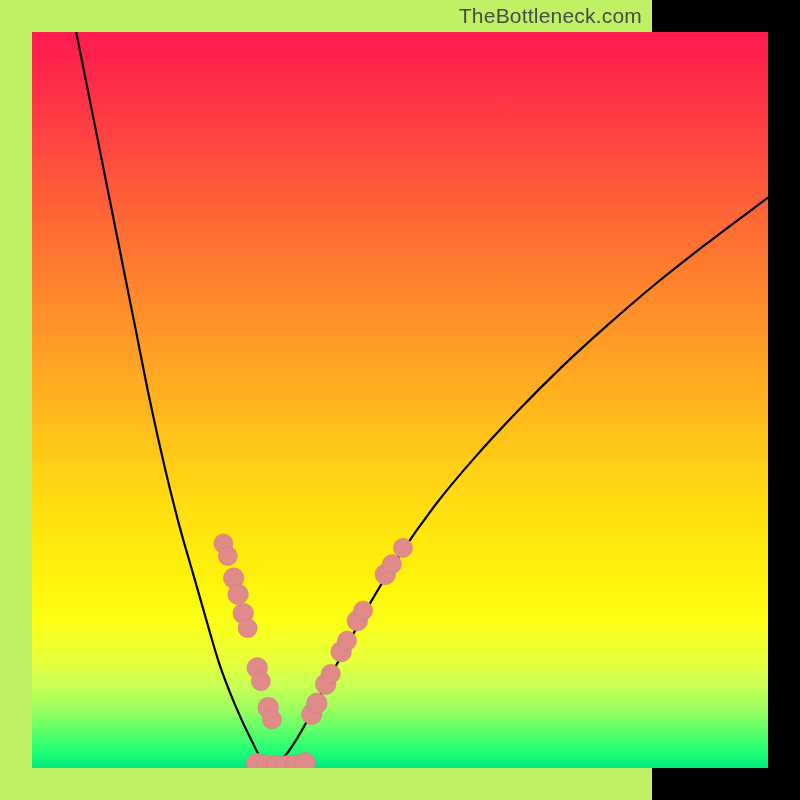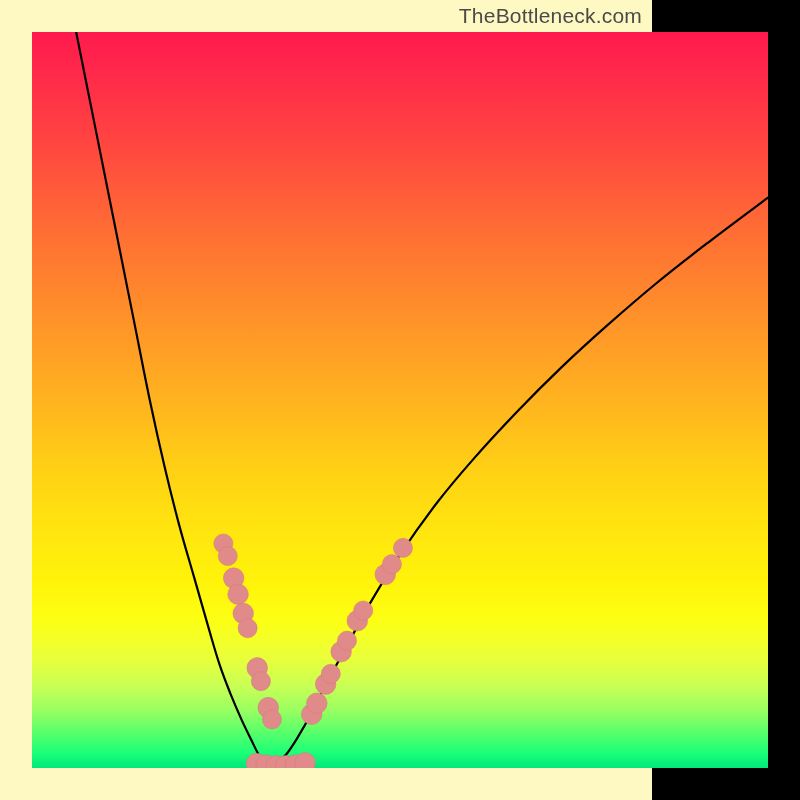--- a/index.html
+++ b/index.html
@@ -8,21 +8,21 @@
     width: 800px;
     height: 800px;
     overflow: hidden;
     background: #000;
     font-family: Arial, Helvetica, sans-serif;
   }
   .frame {
     position: absolute;
     top: 0; left: 0;
     width: 652px; height: 800px;
-    background: #fef9c3;
+    background: #bef264;
   }
   .plot-area {
     position: absolute;
     top: 32px;
     left: 32px;
     width: 736px;
     height: 736px;
     overflow: hidden;
   }
   .gradient {

